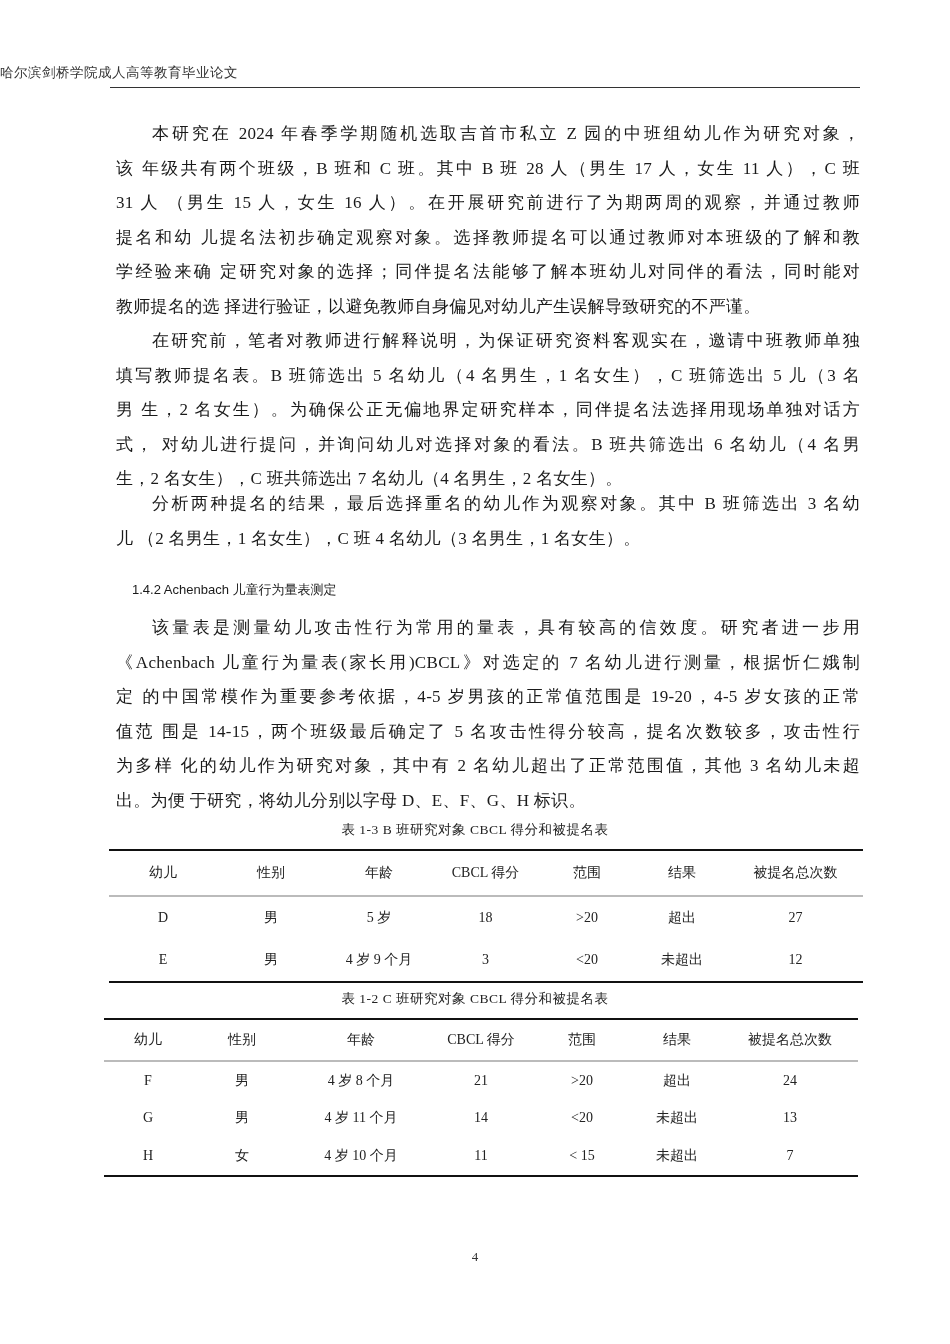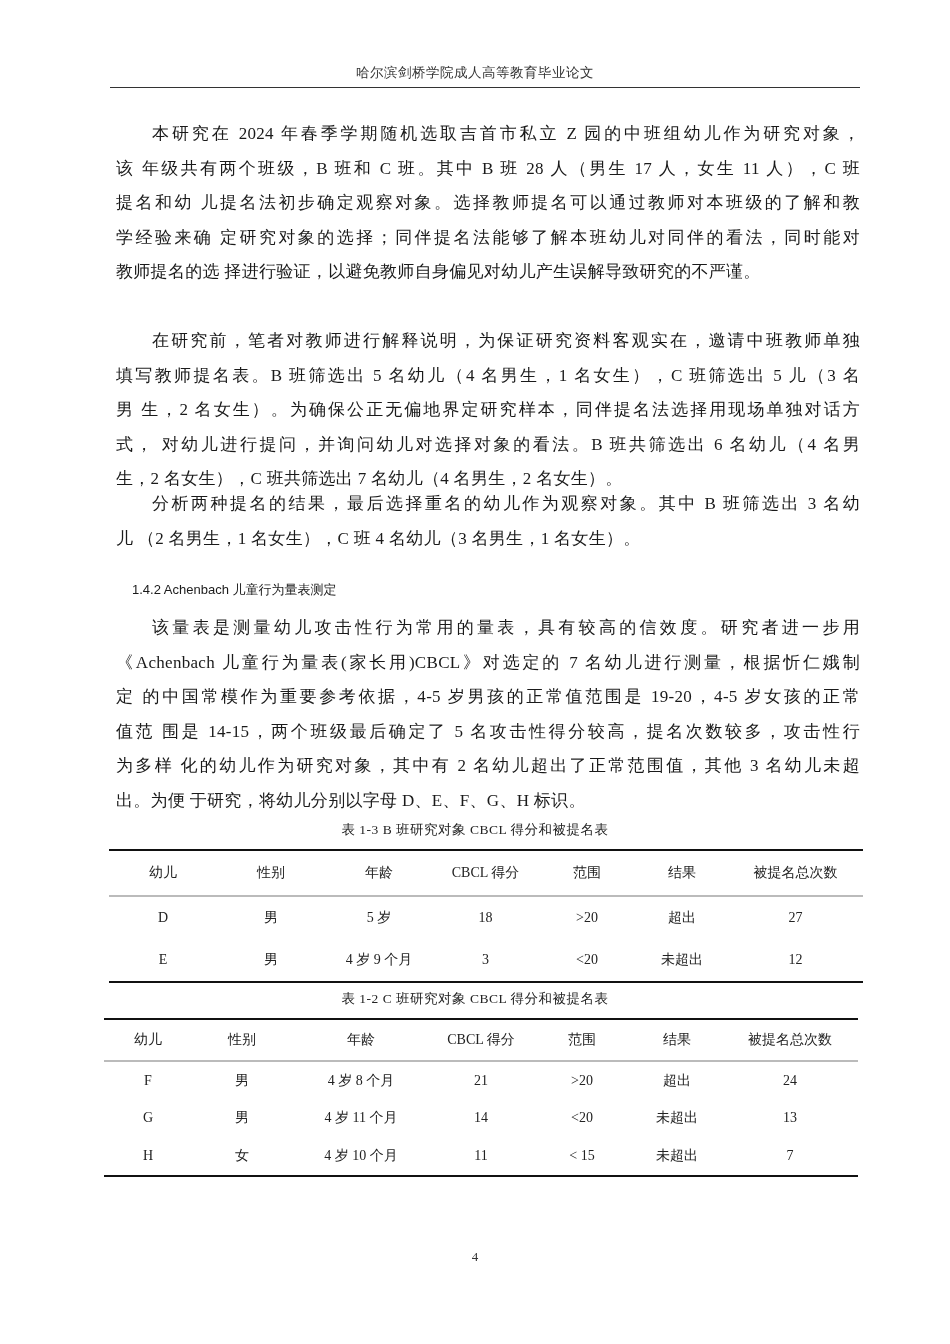--- a/index.html
+++ b/index.html
@@ -1,18 +1,18 @@
 <!DOCTYPE html>
 <html><head>
 <meta charset="utf-8">
 <style>
   html, body { margin: 0; padding: 0; background: #ffffff; }
   body { width: 950px; height: 1344px; position: relative; overflow: hidden;
          font-family: "Liberation Serif", "DejaVu Serif", serif; color: #1a1a1a; }
-  .header-title { position: absolute; top: 64px; left: 0; width: 950px; text-align: center;
+  .header-title { position: absolute; top: 64px; left: 0; width: 950px; text-align: left;
          font-size: 13.5px; color: #333; letter-spacing: 0.5px; }
   .header-rule { position: absolute; top: 87px; left: 110px; width: 750px; height: 1px; background: #333; }
   .para { position: absolute; left: 116px; width: 744px; font-size: 17px; line-height: 34.6px;
           text-align: justify; text-align-last: left; margin: 0; letter-spacing: 0.3px; }
   .para .line { display: block; white-space: nowrap; text-align: justify; text-align-last: justify; }
   .para .line.last { text-align-last: left; }
   .para .line.indent { padding-left: 36px; }
   .section-heading { position: absolute; left: 116px; top: 565px; font-size: 13px;
          font-family: "Liberation Sans", "DejaVu Sans", sans-serif; margin: 16px; font-weight: normal; }
   .caption { position: absolute; left: 0; width: 950px; text-align: center; font-size: 13.5px;
@@ -31,20 +31,21 @@
 </style>
 </head>
 <body>
 
 <div class="header-title">哈尔滨剑桥学院成人高等教育毕业论文</div>
 <div class="header-rule"></div>
 
 <p class="para" style="top:117px;">
   <span class="line indent">本研究在  2024 年春季学期随机选取吉首市私立  Z 园的中班组幼儿作为研究对象，</span>
   <span class="line">该  年级共有两个班级，B 班和  C 班。其中 B 班 28 人（男生  17 人，女生  11 人），C 班</span>
+  <span class="line">31 人  （男生  15 人，女生  16 人）。在开展研究前进行了为期两周的观察，并通过教师</span>
   <span class="line">提名和幼  儿提名法初步确定观察对象。选择教师提名可以通过教师对本班级的了解和教</span>
   <span class="line">学经验来确  定研究对象的选择；同伴提名法能够了解本班幼儿对同伴的看法，同时能对</span>
   <span class="line last">教师提名的选  择进行验证，以避免教师自身偏见对幼儿产生误解导致研究的不严谨。</span>
 </p>
 
 <p class="para" style="top:324px;">
   <span class="line indent">在研究前，笔者对教师进行解释说明，为保证研究资料客观实在，邀请中班教师单独</span>
   <span class="line">填写教师提名表。B 班筛选出  5 名幼儿（4 名男生，1 名女生），C 班筛选出  5 儿（3 名</span>
   <span class="line">男  生，2 名女生）。为确保公正无偏地界定研究样本，同伴提名法选择用现场单独对话方</span>
   <span class="line">式，  对幼儿进行提问，并询问幼儿对选择对象的看法。B 班共筛选出  6 名幼儿（4 名男</span>

